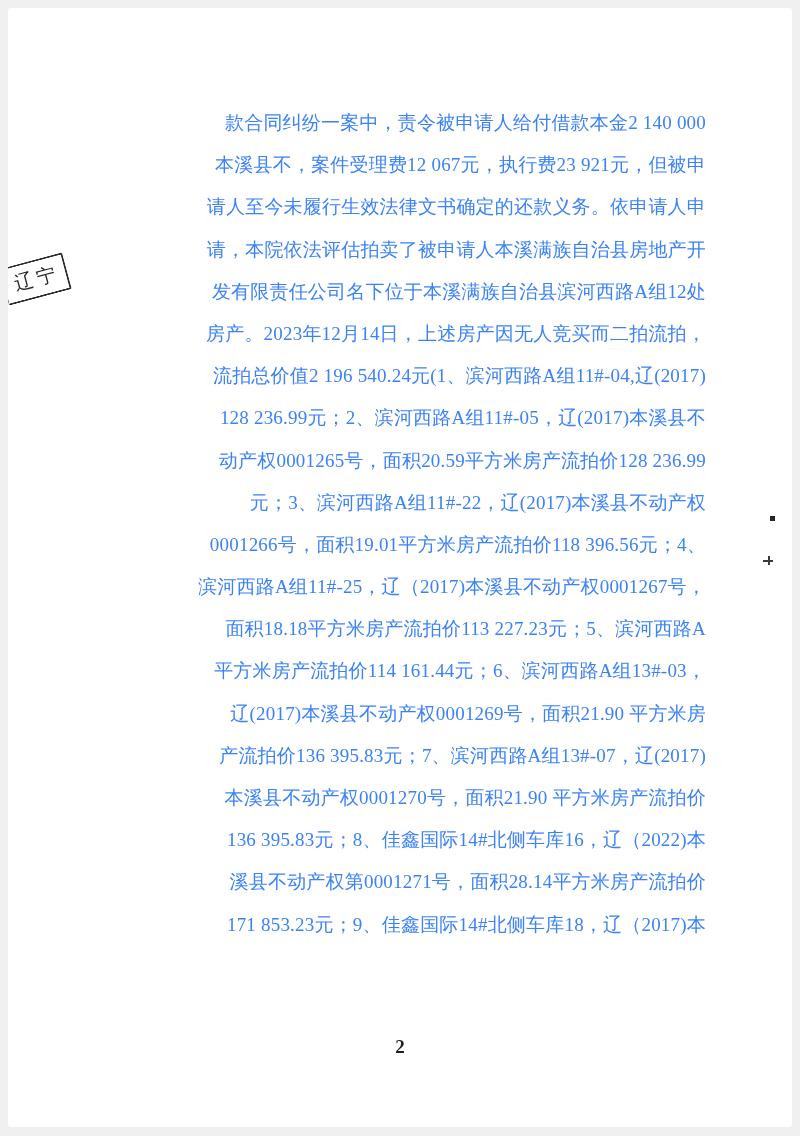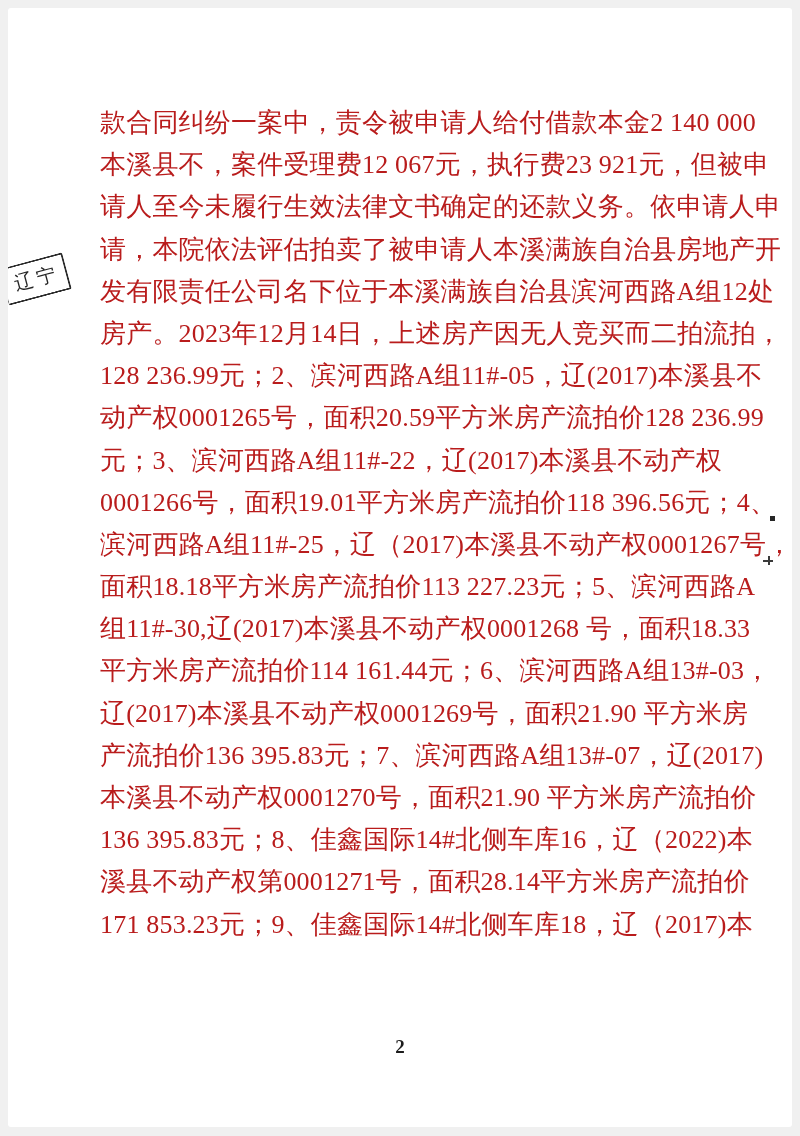--- a/index.html
+++ b/index.html
@@ -27,26 +27,27 @@
     overflow: hidden;
   }
   .textblock {
     position: absolute;
     left: 92px;
     top: 94px;
     width: 606px;
   }
   .line {
     font-family: "Liberation Serif", "DejaVu Serif", serif;
-    font-size: 26px;
+    font-size: 19px;
     line-height: 42.2px;
     height: 42.2px;
-    color: #b91c1c;
+    color: #3b82f6;
     white-space: nowrap;
     letter-spacing: 0.2px;
+    text-align: right;
   }
   .stamp {
     position: absolute;
     left: -5px;
     top: 252px;
     width: 62px;
     height: 34px;
     border: 2px solid #2b2b2b;
     border-left: 1px solid #6a6a6a;
     border-radius: 2px;
@@ -118,27 +119,27 @@
       <span>辽宁</span>
     </div>
 
     <div class="textblock">
       <div class="line">款合同纠纷一案中，责令被申请人给付借款本金2 140 000</div>
       <div class="line">本溪县不，案件受理费12 067元，执行费23 921元，但被申</div>
       <div class="line">请人至今未履行生效法律文书确定的还款义务。依申请人申</div>
       <div class="line">请，本院依法评估拍卖了被申请人本溪满族自治县房地产开</div>
       <div class="line">发有限责任公司名下位于本溪满族自治县滨河西路A组12处</div>
       <div class="line">房产。2023年12月14日，上述房产因无人竞买而二拍流拍，</div>
+      <div class="line">流拍总价值2 196 540.24元(1、滨河西路A组11#-04,辽(2017)</div>
       <div class="line">128 236.99元；2、滨河西路A组11#-05，辽(2017)本溪县不</div>
       <div class="line">动产权0001265号，面积20.59平方米房产流拍价128 236.99</div>
       <div class="line">元；3、滨河西路A组11#-22，辽(2017)本溪县不动产权</div>
       <div class="line">0001266号，面积19.01平方米房产流拍价118 396.56元；4、</div>
       <div class="line">滨河西路A组11#-25，辽（2017)本溪县不动产权0001267号，</div>
       <div class="line">面积18.18平方米房产流拍价113 227.23元；5、滨河西路A</div>
-      <div class="line">组11#-30,辽(2017)本溪县不动产权0001268 号，面积18.33</div>
       <div class="line">平方米房产流拍价114 161.44元；6、滨河西路A组13#-03，</div>
       <div class="line">辽(2017)本溪县不动产权0001269号，面积21.90 平方米房</div>
       <div class="line">产流拍价136 395.83元；7、滨河西路A组13#-07，辽(2017)</div>
       <div class="line">本溪县不动产权0001270号，面积21.90 平方米房产流拍价</div>
       <div class="line">136 395.83元；8、佳鑫国际14#北侧车库16，辽（2022)本</div>
       <div class="line">溪县不动产权第0001271号，面积28.14平方米房产流拍价</div>
       <div class="line">171 853.23元；9、佳鑫国际14#北侧车库18，辽（2017)本</div>
     </div>
 
     <div class="artifact-dot"></div>

